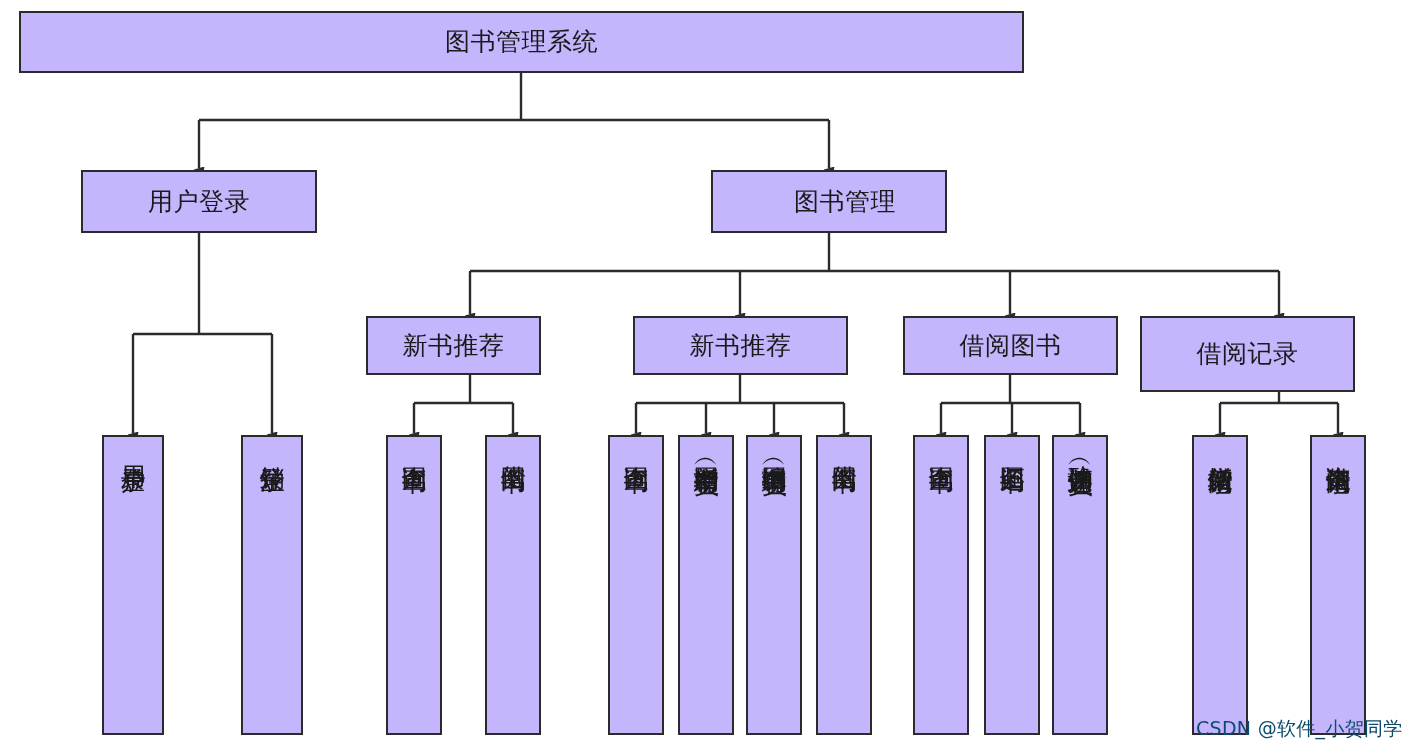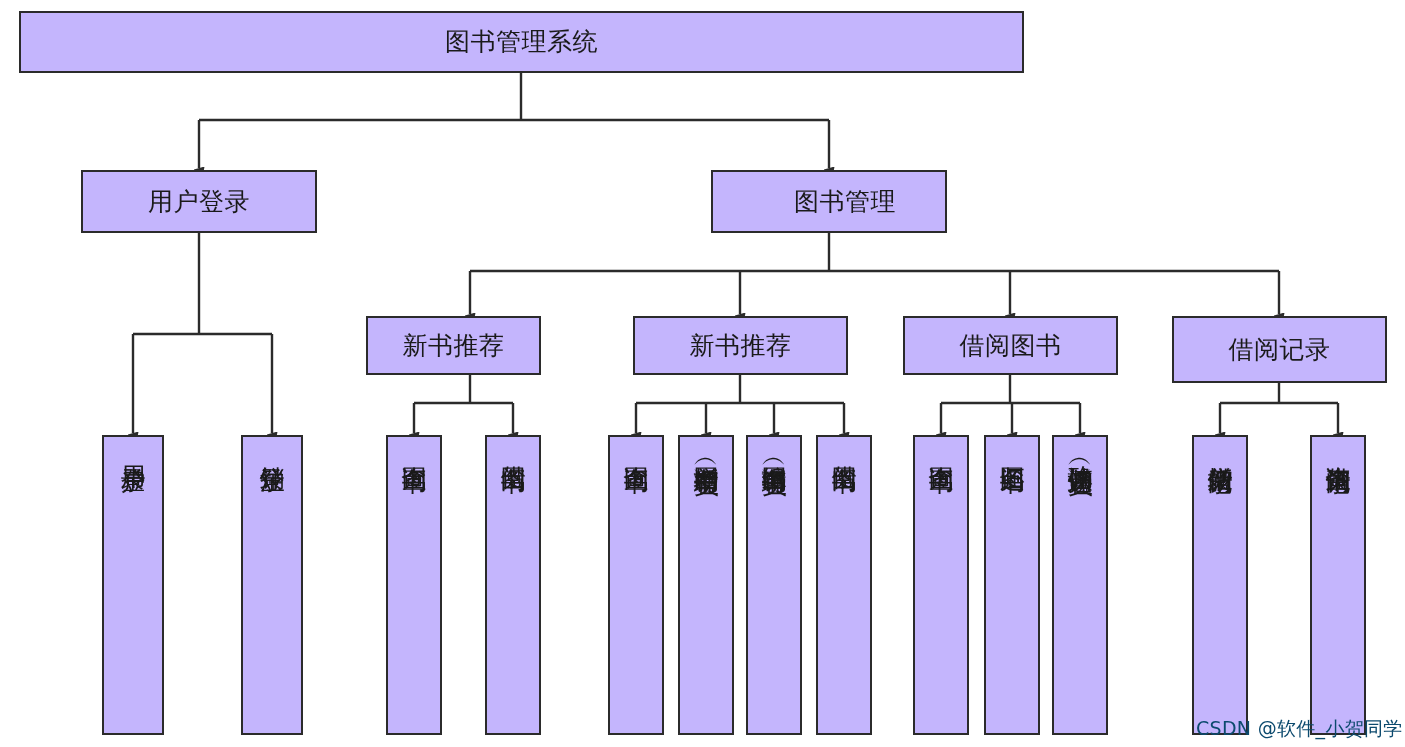--- a/index.html
+++ b/index.html
@@ -124,21 +124,21 @@
       </div>
       <div class="node horizontal" style="left: 366px; top: 316px; width: 175px; height: 59px;">
         <span class="label">新书推荐</span>
       </div>
       <div class="node horizontal" style="left: 633px; top: 316px; width: 215px; height: 59px;">
         <span class="label">新书推荐</span>
       </div>
       <div class="node horizontal" style="left: 903px; top: 316px; width: 215px; height: 59px;">
         <span class="label">借阅图书</span>
       </div>
-      <div class="node horizontal" style="left: 1172px; top: 316px; width: 215px; height: 67px;">
+      <div class="node horizontal" style="left: 1140px; top: 316px; width: 215px; height: 76px;">
         <span class="label">借阅记录</span>
       </div>
       <div class="node vertical" style="left: 102px; top: 435px; width: 62px; height: 300px;">
         <span class="label">用户登录</span>
       </div>
       <div class="node vertical" style="left: 241px; top: 435px; width: 62px; height: 300px;">
         <span class="label">注销登录</span>
       </div>
       <div class="node vertical" style="left: 386px; top: 435px; width: 56px; height: 300px;">
         <span class="label">查询图书</span>

